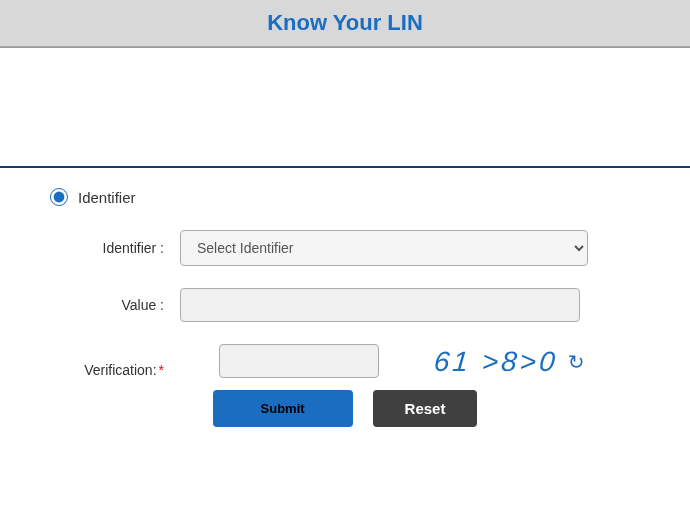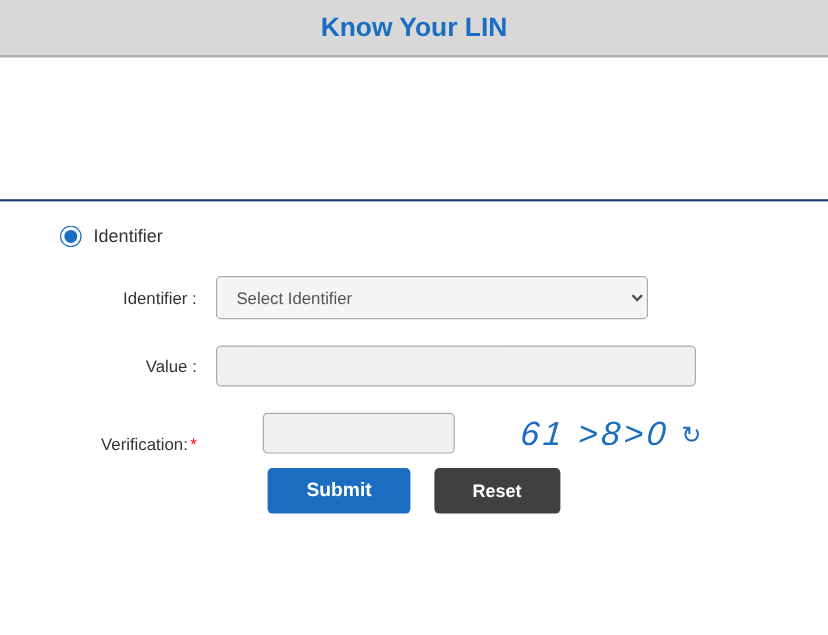--- a/index.html
+++ b/index.html
@@ -44,25 +44,24 @@
       border-bottom: 2px solid #1a3a6c;
     }
 
     .form-container {
       padding: 20px 40px 20px 40px;
       background: #fff;
     }
 
     .radio-row {
       display: flex;
-      align-items: flex-start;
+      align-items: center;
       gap: 40px;
       margin-bottom: 24px;
       padding-left: 10px;
-      flex-direction: column;
     }
 
     .radio-option {
       display: flex;
       align-items: center;
       gap: 10px;
       cursor: pointer;
     }
 
     .radio-input {
@@ -92,21 +91,21 @@
       text-align: right;
       padding-right: 16px;
     }
 
     .required-star {
       color: red;
       margin-left: 2px;
     }
 
     .form-select {
-      width: 360px;
+      width: 408px;
       padding: 8px 12px;
       border: 1px solid #aaa;
       border-radius: 4px;
       background: #f5f5f5;
       font-size: 14px;
       color: #555;
       appearance: auto;
       cursor: pointer;
     }
 
@@ -162,25 +161,25 @@
 
     .button-row {
       display: flex;
       justify-content: center;
       gap: 20px;
       margin-top: 10px;
     }
 
     .btn-submit {
       background: #1a6dc0;
-      color: #ffffff;
+      color: #000000;
       border: none;
       border-radius: 4px;
-      padding: 10px 32px;
-      font-size: 16px;
+      padding: 10px 48px;
+      font-size: 13px;
       font-weight: bold;
       cursor: pointer;
     }
 
     .btn-reset {
       background: #404040;
       color: #fff;
       border: none;
       border-radius: 4px;
       padding: 10px 32px;

